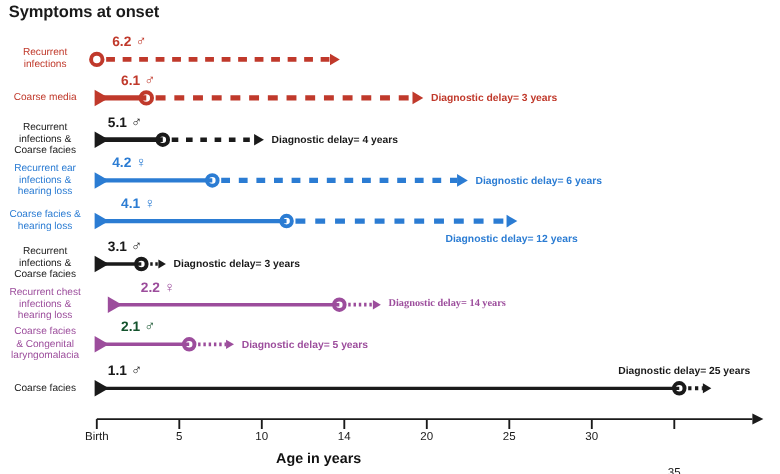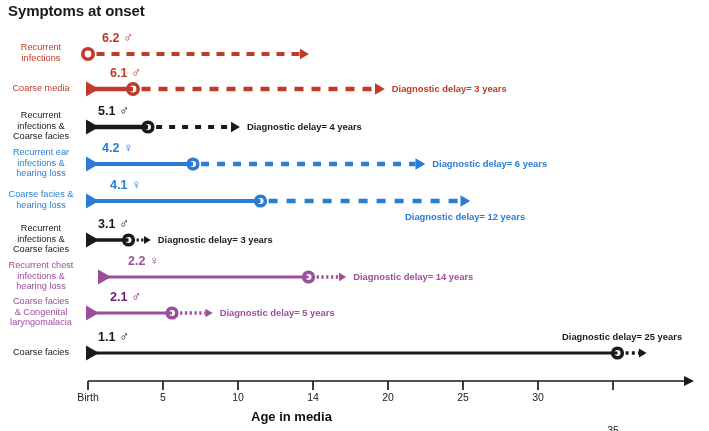--- a/index.html
+++ b/index.html
@@ -156,34 +156,34 @@
       <div class="delay" style="color: rgb(192, 57, 43); left: 391.775px; top: 83px;">Diagnostic delay= 3 years</div>
       <div class="code" style="color: rgb(26, 26, 26); left: 98px; top: 103px;"><span>5.1</span><span class="sym"> ♂</span></div>
       <div class="delay" style="color: rgb(26, 26, 26); left: 246.925px; top: 121px;">Diagnostic delay= 4 years</div>
       <div class="code" style="color: rgb(43, 124, 211); left: 102px; top: 140px;"><span>4.2</span><span class="sym"> ♀</span></div>
       <div class="delay" style="color: rgb(43, 124, 211); left: 432.275px; top: 158px;">Diagnostic delay= 6 years</div>
       <div class="code" style="color: rgb(43, 124, 211); left: 110px; top: 177px;"><span>4.1</span><span class="sym"> ♀</span></div>
       <div class="delay" style="color: rgb(43, 124, 211); left: 405px; top: 179px; margin-top: 32px;">Diagnostic delay= 12 years</div>
       <div class="code" style="color: rgb(26, 26, 26); left: 98px; top: 216px;"><span>3.1</span><span class="sym"> ♂</span></div>
       <div class="delay" style="color: rgb(26, 26, 26); left: 157.8px; top: 234px;">Diagnostic delay= 3 years</div>
       <div class="code" style="color: rgb(156, 77, 156); left: 128px; top: 253px;"><span>2.2</span><span class="sym"> ♀</span></div>
-      <div class="delay" style="color: rgb(156, 77, 156); left: 353.225px; top: 271px;">Diagnostic delay= 14 years</div>
-      <div class="code" style="color: #701a75; left: 110px; top: 289px;"><span>2.1</span><span class="sym"> ♂</span></div>
+      <div class="delay" style="color: rgb(156, 77, 156); left: 353.225px; top: 271px; font-family: Liberation Serif, serif;">Diagnostic delay= 14 years</div>
+      <div class="code" style="color: #14532d; left: 110px; top: 289px;"><span>2.1</span><span class="sym"> ♂</span></div>
       <div class="delay" style="color: rgb(156, 77, 156); left: 219.725px; top: 307px;">Diagnostic delay= 5 years</div>
       <div class="code" style="color: rgb(26, 26, 26); left: 98px; top: 329px;"><span>1.1</span><span class="sym"> ♂</span></div>
       <div class="delay" style="color: rgb(26, 26, 26); left: 562px; top: 331px;">Diagnostic delay= 25 years</div>
     </div>
 
   <div id="axis-layer">
       <div class="tick-label" style="left: 88px; top: 391px;">Birth</div>
       <div class="tick-label" style="left: 163px; top: 391px;">5</div>
       <div class="tick-label" style="left: 238px; top: 391px;">10</div>
       <div class="tick-label" style="left: 313px; top: 391px;">14</div>
       <div class="tick-label" style="left: 388px; top: 391px; text-align: center;">20</div>
       <div class="tick-label" style="left: 463px; top: 391px;">25</div>
       <div class="tick-label" style="left: 538px; top: 391px;">30</div>
       <div class="tick-label" style="left: 613px; top: 391px; margin-top: 33px;">35</div>
     </div>
 
-  <div class="axis-title">Age in media</div>
+  <div class="axis-title">Age in years</div>
 
 
 </div>
 
 </body></html>

